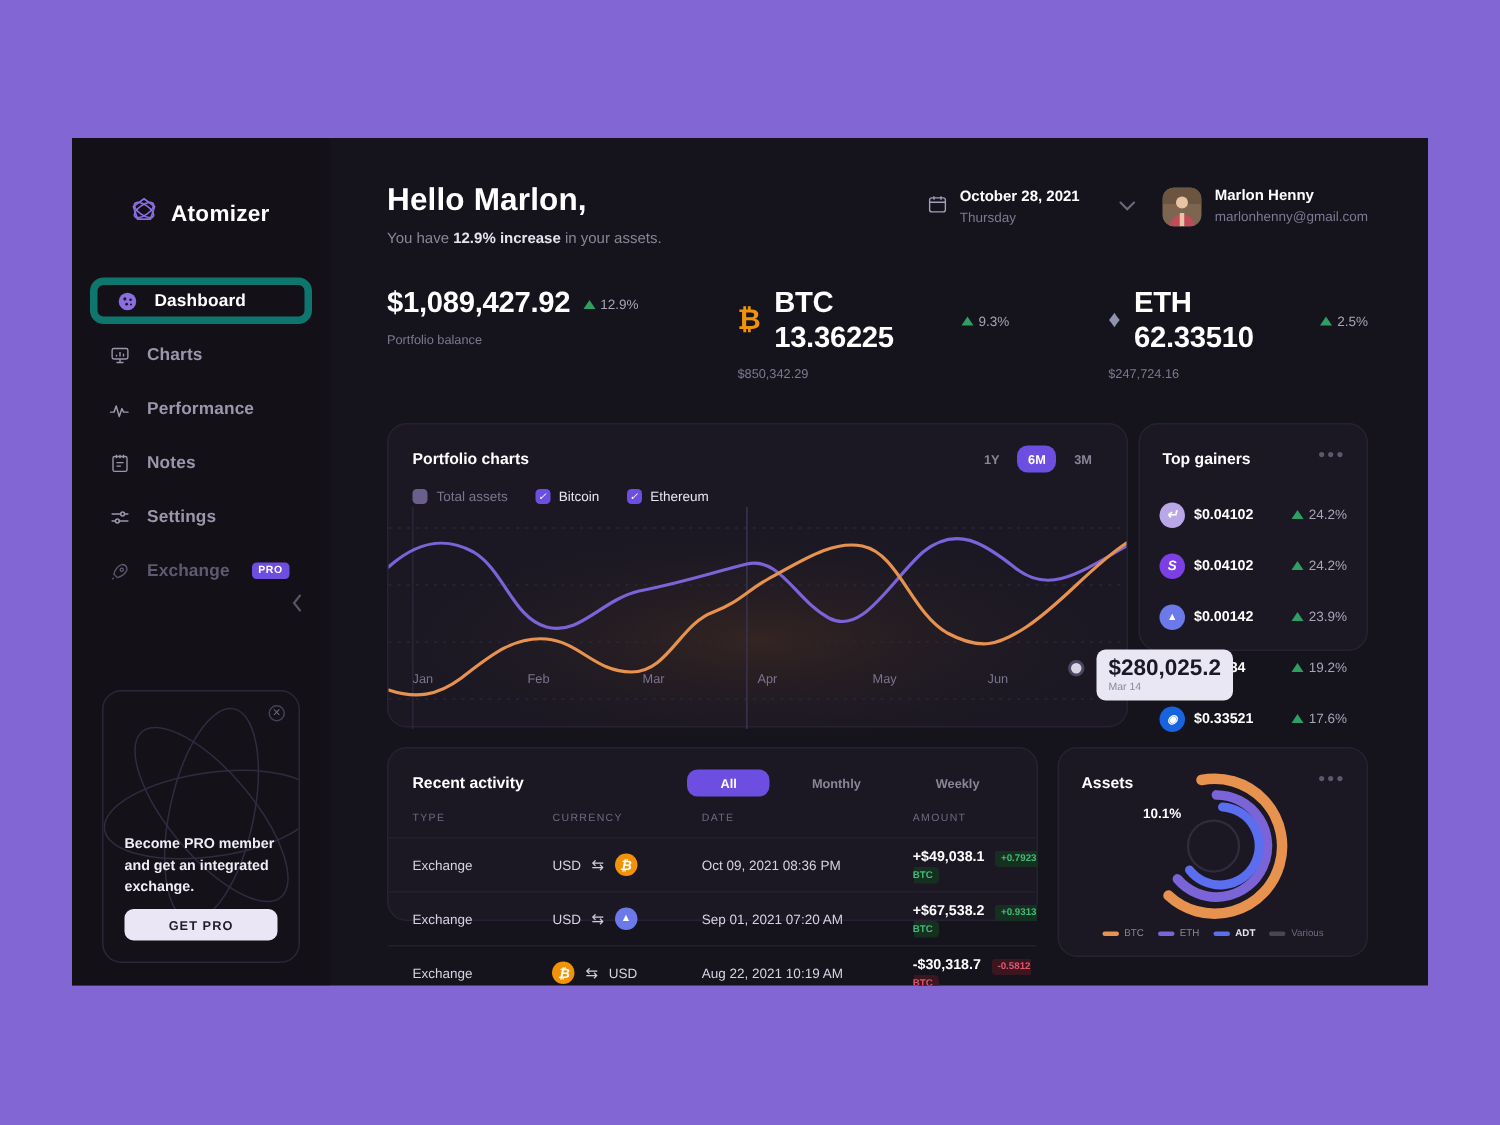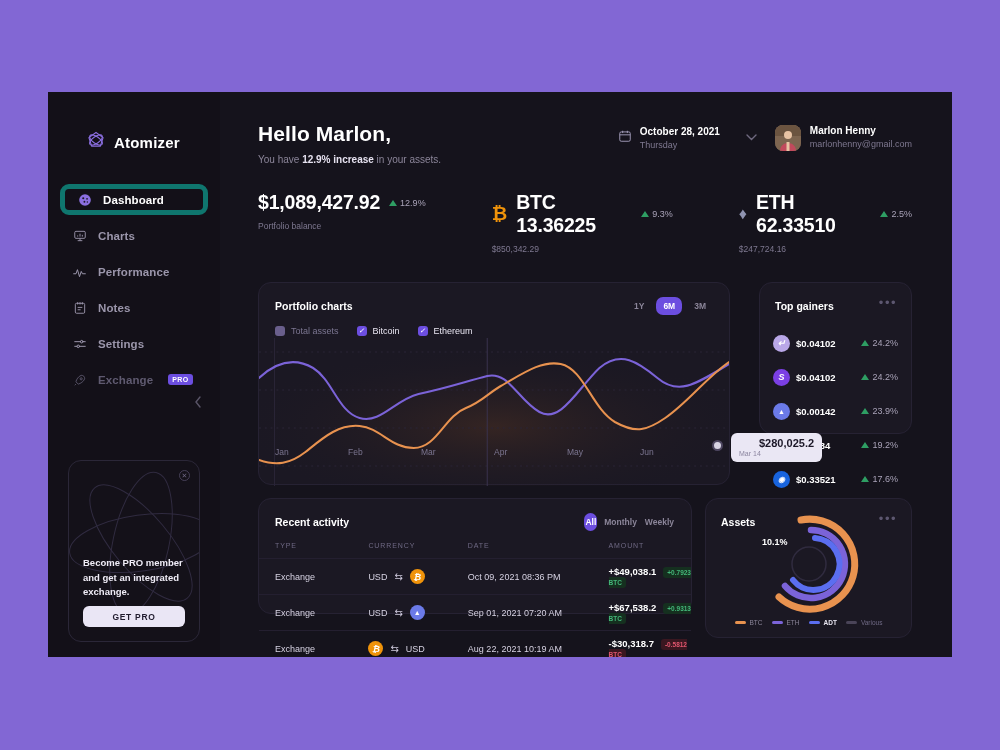--- a/index.html
+++ b/index.html
@@ -97,59 +97,59 @@
   .tri { width: 0; height: 0; border-left: 4px solid transparent; border-right: 4px solid transparent; border-bottom: 6px solid #2e9e63; }
   .stat.s2 { margin-left: 66px; }
   .stat.s3 { margin-left: 66px; }
   .coin-sym { font-size: 19px; font-weight: bold; }
 
   
   .panel { background: #1b1823; border: 1px solid #262233; border-radius: 13px; position: relative; }
   .panel-title { color: #fff; font-size: 10.5px; font-weight: bold; }
   .dots { color: #5d5770; font-size: 13px; letter-spacing: 1.5px; position: absolute; right: 14px; top: 12px; }
 
-  .row1 { display: flex; gap: 29px; margin-top: 28px; }
+  .row1 { display: flex; gap: 7px; margin-top: 28px; }
   .chart-panel { flex: 1; height: 203px; padding: 14px 0 0 0; }
   .chart-head { display: flex; align-items: center; padding: 0 16px; }
   .ranges { margin-left: auto; display: flex; align-items: center; gap: 5px; }
   .range { color: #8b8599; font-size: 8.5px; font-weight: bold; padding: 4px 7px; border-radius: 7px; }
   .range.active { background: #6c4ee0; color: #fff; }
   .legend { display: flex; align-items: center; gap: 18px; padding: 11px 16px 0 16px; }
   .lg { display: flex; align-items: center; gap: 6px; font-size: 9px; }
   .sw { width: 10px; height: 10px; border-radius: 3px; display: flex; align-items: center; justify-content: center; font-size: 7px; color: #fff; }
   .lg-off { color: #7b7590; }
   .lg-on { color: #e8e5f1; }
   .plot { position: absolute; left: 0; right: 0; top: 55px; height: 148px; }
   .xaxis { position: absolute; left: 16px; right: 16px; bottom: 27px; display: flex; }
   .xaxis span { flex: 1; color: #7b7590; font-size: 8.5px; }
   .tooltip {
     position: absolute; left: 511px; top: 341px;
     background: #eae7f4; border-radius: 6px; padding: 4px 8px 5px 8px;
   }
-  .tt-val { color: #1c1828; font-size: 11px; font-weight: bold; margin-left: 20px; }
+  .tt-val { color: #1c1828; font-size: 15px; font-weight: bold; }
   .tt-sub { color: #8c86a0; font-size: 7px; margin-top: 1px; }
   .tt-dot {
     position: absolute; left: 492px; top: 348px;
     width: 11px; height: 11px; border-radius: 50%;
     background: #d8d4e4; border: 2.5px solid #4d4660;
   }
 
   .gainers { width: 153px; flex: 0 0 153px; height: 152px; padding: 13px 0 0 0; }
   .gainers .panel-title { padding-left: 15px; }
   .glist { margin-top: 12px; }
   .grow { display: flex; align-items: center; padding: 0 13px; height: 34px; }
   .gicon { width: 17px; height: 17px; border-radius: 50%; flex: 0 0 17px; display: flex; align-items: center; justify-content: center; font-size: 9px; color: #fff; font-weight: bold; }
   .gprice { color: #fff; font-size: 9.5px; font-weight: bold; margin-left: 6px; }
   .gpct { margin-left: auto; display: flex; align-items: center; gap: 3px; color: #a9a3b8; font-size: 9px; }
 
   .row2 { display: flex; gap: 13px; margin-top: 13px; }
   .activity { flex: 1; height: 116px; padding: 14px 0 0 0; }
   .act-head { display: flex; align-items: center; padding: 0 16px; }
   .filters { margin-left: auto; display: flex; align-items: center; gap: 6px; }
-  .filter { color: #8b8599; font-size: 8.5px; font-weight: bold; padding: 4px 1px; border-radius: 7px; text-align: center; }
+  .filter { color: #8b8599; font-size: 8.5px; font-weight: bold; padding: 4px 22px; border-radius: 7px; text-align: center; }
   .filter.active { background: #6c4ee0; color: #fff; }
   table { width: 100%; border-collapse: collapse; margin-top: 11px; }
   th { color: #6f6984; font-size: 7px; font-weight: normal; letter-spacing: .9px; text-align: left; padding: 0 0 9px 0; }
   th:first-child, td:first-child { padding-left: 16px; }
   td { color: #d6d2e2; font-size: 9px; padding: 7px 0; border-top: 1px solid #241f30; }
   .ccell { display: flex; align-items: center; gap: 7px; }
   .ccoin { width: 15px; height: 15px; border-radius: 50%; display: flex; align-items: center; justify-content: center; font-size: 9px; color: #fff; font-weight: bold; }
   .swapico { color: #cfcadd; font-size: 10px; }
   .amt { color: #fff; font-weight: bold; font-size: 9.5px; }
   .badge { font-size: 6.5px; font-weight: bold; padding: 2px 4px; border-radius: 3px; margin-left: 7px; }

